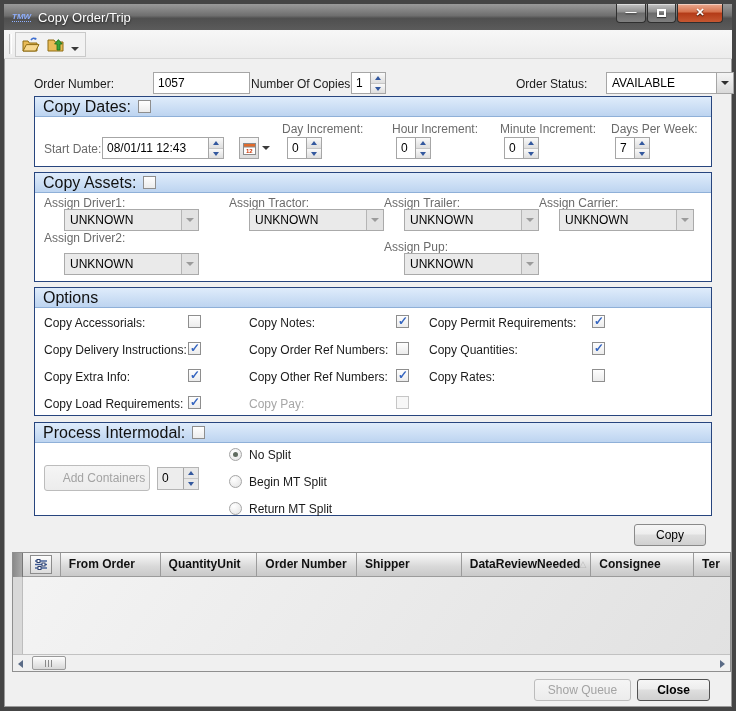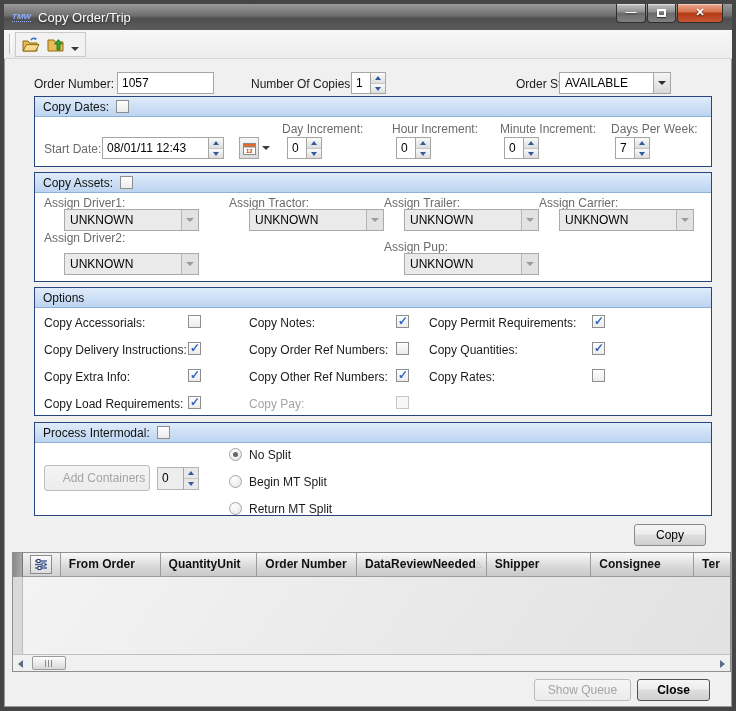--- a/index.html
+++ b/index.html
@@ -37,24 +37,24 @@
     border-left:1px solid #bdbdbd; border-right:1px solid #fff; }
   #toolbar-group { position:absolute; left:11px; top:2px; height:25px;
     border:1px solid #c9c9c9; background:#f2f2f2; display:flex; align-items:center; padding:0 3px; gap:2px; }
   .tool-btn { width:23px; height:21px; display:flex; align-items:center; justify-content:center; }
   .dd-arrow { width:0; height:0; border-left:4px solid transparent; border-right:4px solid transparent; border-top:4px solid #3a3a3a; margin:8px 3px 0 2px; }
   
   .lbl { position:absolute; font-size:12px; color:#1a1a1a; white-space:nowrap; }
   .glbl { color:#6b6b6b; }
   .dlbl { color:#a6a6a6; }
   .tb { position:absolute; height:22px; border:1px solid #a6a6a6; background:#fff;
-        font:12px "Liberation Sans",sans-serif; padding:0 4px; color:#000; }
+        font:12px "Liberation Sans",sans-serif; padding:0 4px; color:#000;margin-left:36px; }
   .grp { position:absolute; left:30px; width:678px; border:1px solid #27457e; background:#fff; }
   .grp-hd { height:20px; background:linear-gradient(#dfecfb,#bdd4f0); border-bottom:1px solid #8fb0d8;
-            display:flex; align-items:center; gap:7px; padding:0 8px; font-size:12px; color:#111; }
+            display:flex; align-items:center; gap:7px; padding:0 8px; font-size:16px; color:#111; }
   .cb { width:13px; height:13px; border:1px solid #8e8e8e; background:linear-gradient(#fefefe,#ececec);
         display:inline-block; position:relative; flex:none; }
   .cb.checked::after { content:"\2713"; position:absolute; left:1px; top:-2px; font-size:12px; font-weight:bold; color:#3565c0; }
   .cb.disabled { border-color:#c6c6c6; background:#f7f7f7; }
   .cb.abs { position:absolute; }
   .spin { position:absolute; height:22px; display:flex; border:1px solid #a6a6a6; background:#fff; }
   .spin .val { font-size:12px; padding:3px 2px 0 4px; min-width:18px; }
   .updown { width:15px; display:flex; flex-direction:column; border-left:1px solid #a6a6a6; }
   .ud-btn { flex:1; position:relative; background:linear-gradient(#fafafa,#dedede); }
   .ud-btn.u { border-bottom:1px solid #c6c6c6; }
@@ -147,21 +147,21 @@
   <input class="tb" style="left: 113px; top: 68px; width: 97px;" value="1057">
   <div class="lbl" style="left:247px; top:73px;">Number Of Copies:</div>
   <div class="spin" style="left:347px; top:68px;">
     <span class="val">1</span>
     <span class="updown">
         <span class="ud-btn u"></span>
         <span class="ud-btn d"></span>
       </span>
   </div>
   <div class="lbl" style="left:512px; top:73px;">Order Status:</div>
-  <div class="combo" style="left:555px; top:68px; width:112px;">
+  <div class="combo" style="left:602px; top:68px; width:128px;">
     <span class="cval">AVAILABLE</span>
     <span class="cbtn"></span>
   </div>
 
   <div class="grp" style="top:92px; height:71px;">
     <div class="grp-hd">
       <span>Copy Dates:</span>
       <span class="cb"></span>
     </div>
   </div>
@@ -316,25 +316,25 @@
             <line x1="1" y1="10" x2="13" y2="10" stroke="#3c5a96" stroke-width="1.4"></line>
             <rect x="3" y="1.5" width="3" height="3" fill="#fff" stroke="#2a3f6e"></rect>
             <rect x="8" y="5" width="3" height="3" fill="#fff" stroke="#2a3f6e"></rect>
             <rect x="4" y="8.5" width="3" height="3" fill="#fff" stroke="#2a3f6e"></rect>
           </svg>
         </div>
       </div>
       <div class="gcell c0">From Order</div>
       <div class="gcell c1">QuantityUnit</div>
       <div class="gcell c2">Order Number</div>
+      <div class="gcell c4">Shipper</div>
       <div class="gcell c3">
         <span>DataReviewNeeded</span>
         <span class="sort-tri">△</span>
       </div>
-      <div class="gcell c4">Shipper</div>
       <div class="gcell c5">Consignee</div>
       <div class="gcell c6">Ter</div>
     </div>
     <div id="grid-body-strip"></div>
     <div id="grid-hscroll">
       <div class="sb-arrow left"></div>
       <div id="sb-thumb"></div>
       <div class="sb-arrow right"></div>
     </div>
   </div>

